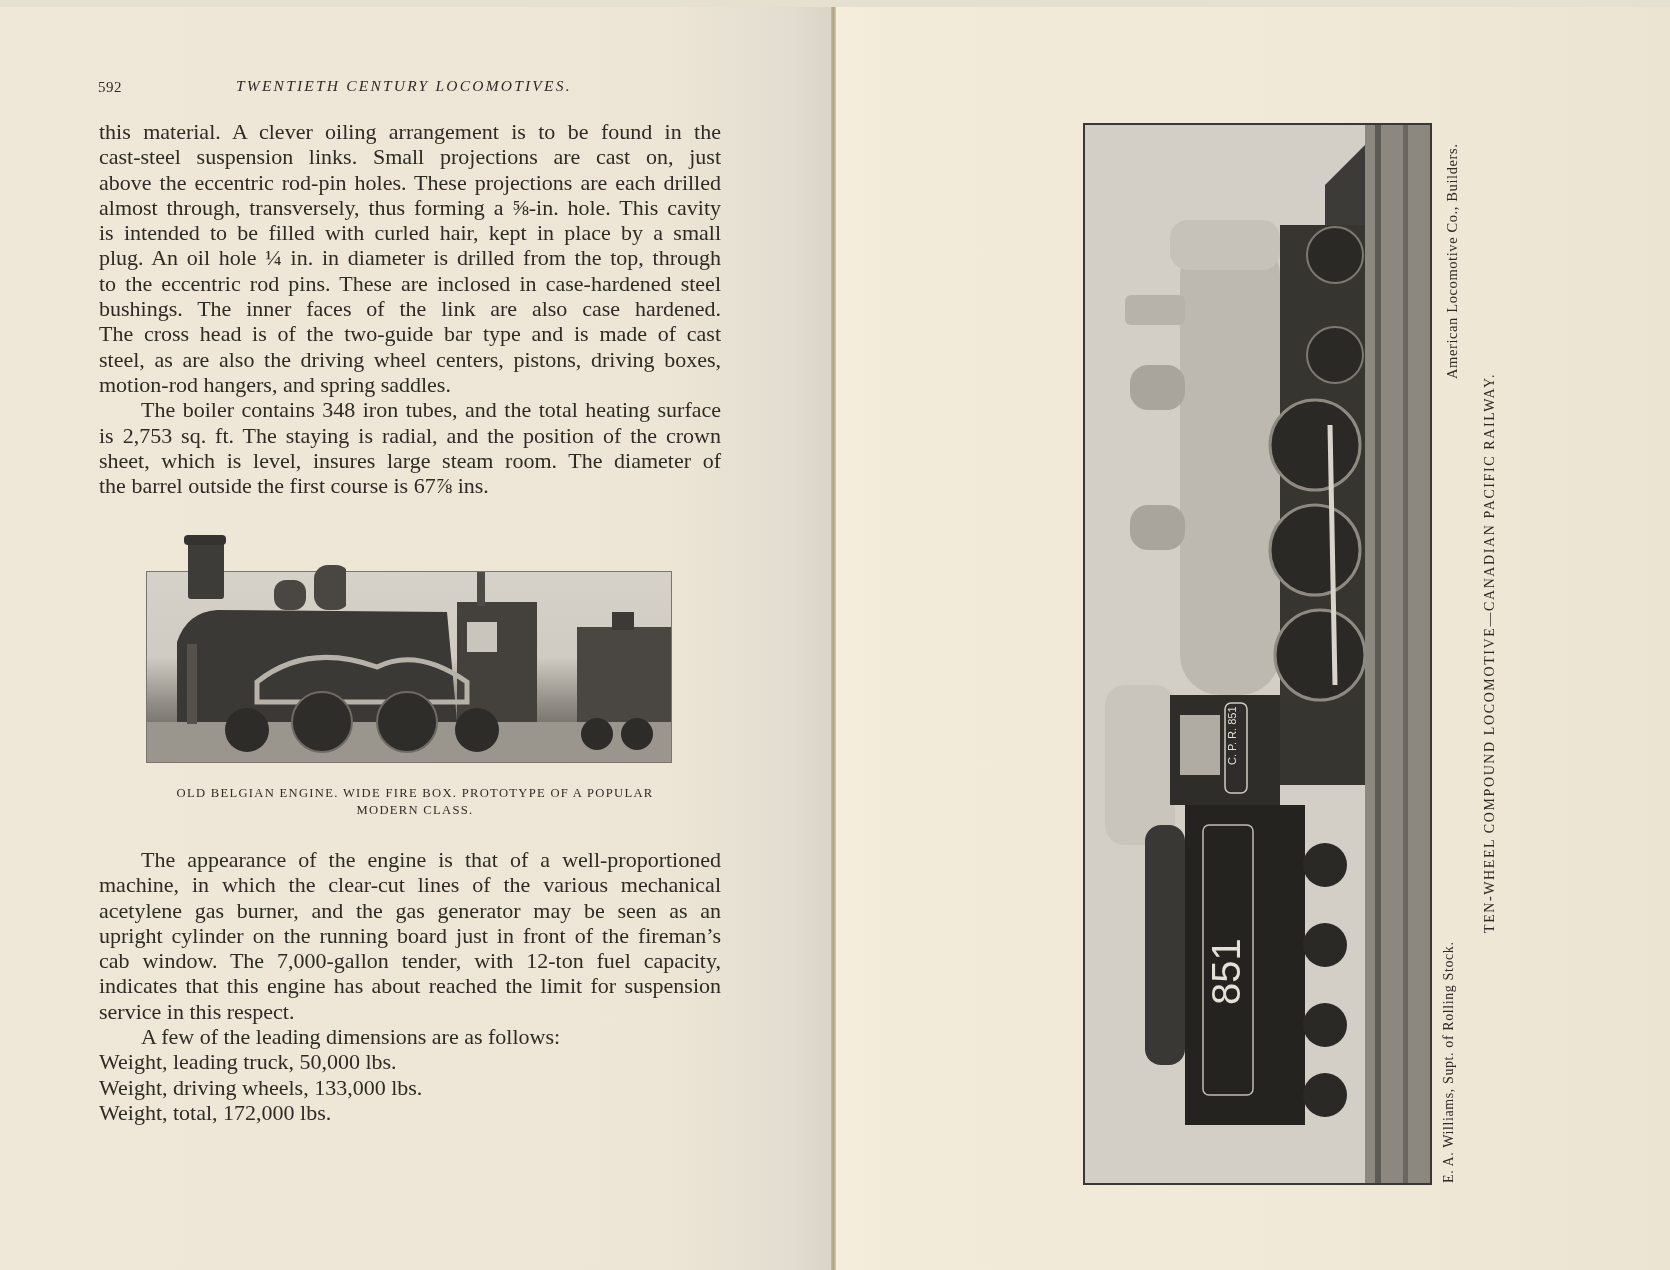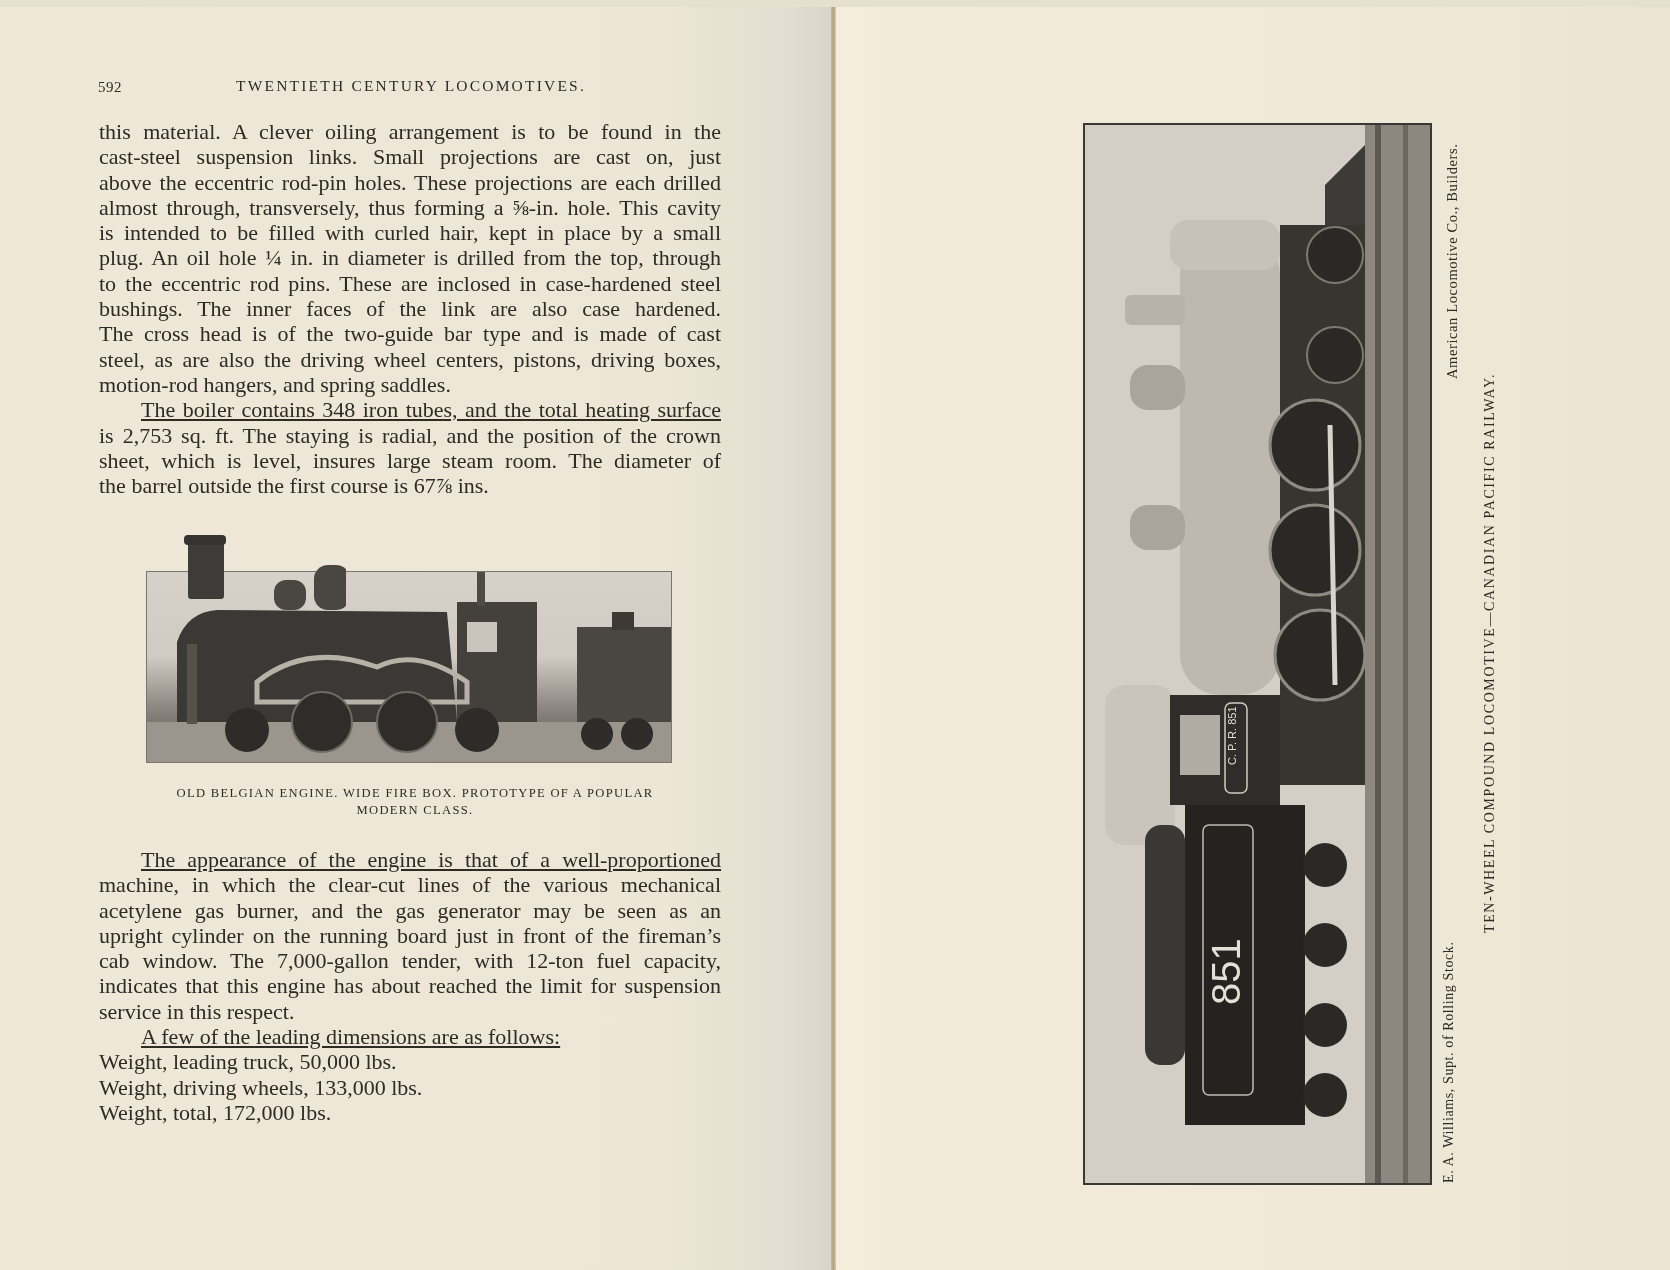--- a/index.html
+++ b/index.html
@@ -8,25 +8,25 @@
   .spread { position:absolute; left:0; top:7px; width:1670px; height:1014px; }
   .page-left { position:absolute; left:0; top:0; width:833px; height:1270px;
      background:linear-gradient(90deg,#efe8d8 0%,#ede6d6 80%,#e2ddd0 95%,#d9d4c6 100%); }
   .page-right { position:absolute; left:836px; top:0; width:834px; height:1270px;
      background:linear-gradient(90deg,#f6eedd 0%,#f3ebda 6%,#f1e9d8 60%,#ece4d3 100%); }
   .spine { position:absolute; left:831px; top:0; width:5px; height:1270px;
      background:linear-gradient(90deg,#c9bca0,#b3a27f,#d8ccb2); }
 
   .running-head { position:absolute; top:70px; left:98px; width:622px; height:24px; }
   .page-num { position:absolute; left:0; top:2px; font-size:15px; letter-spacing:0.5px; }
-  .page-head-title { position:absolute; left:138px; top:0; font-size:15.5px; letter-spacing:2.2px; }
+  .page-head-title { position:absolute; left:138px; top:0; font-size:15.5px; letter-spacing:2.2px;font-style:italic; }
 
   .body-text { position:absolute; left:99px; width:622px; font-size:22px; line-height:25.3px;
      text-align:justify; text-align-last:justify; }
-  .ind { padding-left:42px;text-decoration:underline; }
+  .ind { padding-left:42px; }
   .para { text-align:justify; }
   .para .l { display:block; height:25.3px; text-align:justify; text-align-last:justify; white-space:nowrap; }
   .para .l.end { text-align-last:left; }
   .para .l.ind { padding-left:42px; }
 
   .photo-belgian { position:absolute; left:146px; top:528px; width:526px; height:228px; }
   .belgian-frame { position:absolute; left:0; top:36px; width:524px; height:190px;
      background:linear-gradient(180deg,#d6d2c9 0%,#cfcbc2 45%,#8f8b84 70%,#6e6a64 85%,#aaa59c 100%);
      border:1px solid #7a766f; overflow:hidden; }
   .caption-belgian { position:absolute; left:100px; top:778px; width:630px; text-align:center;

